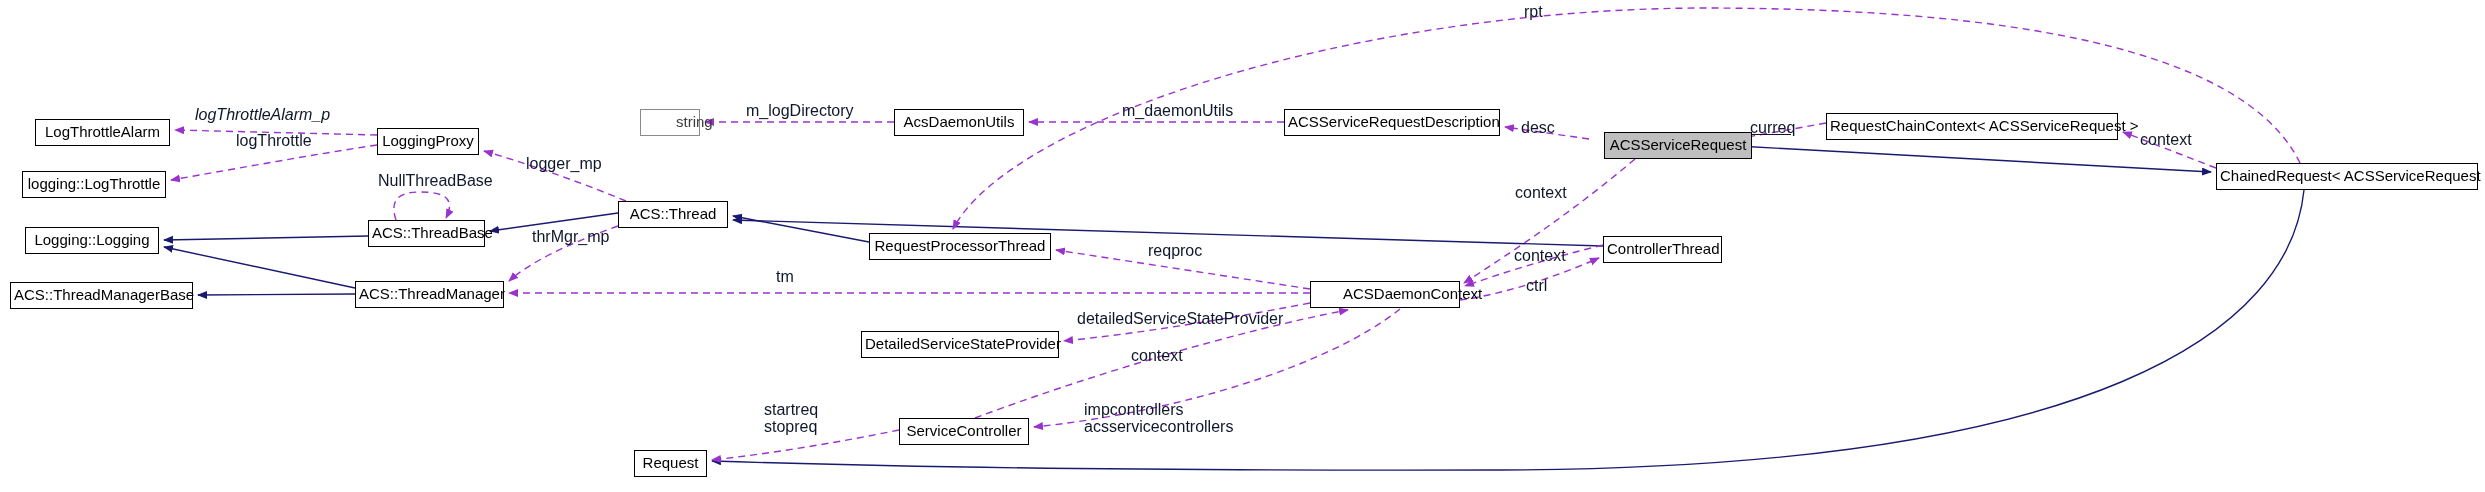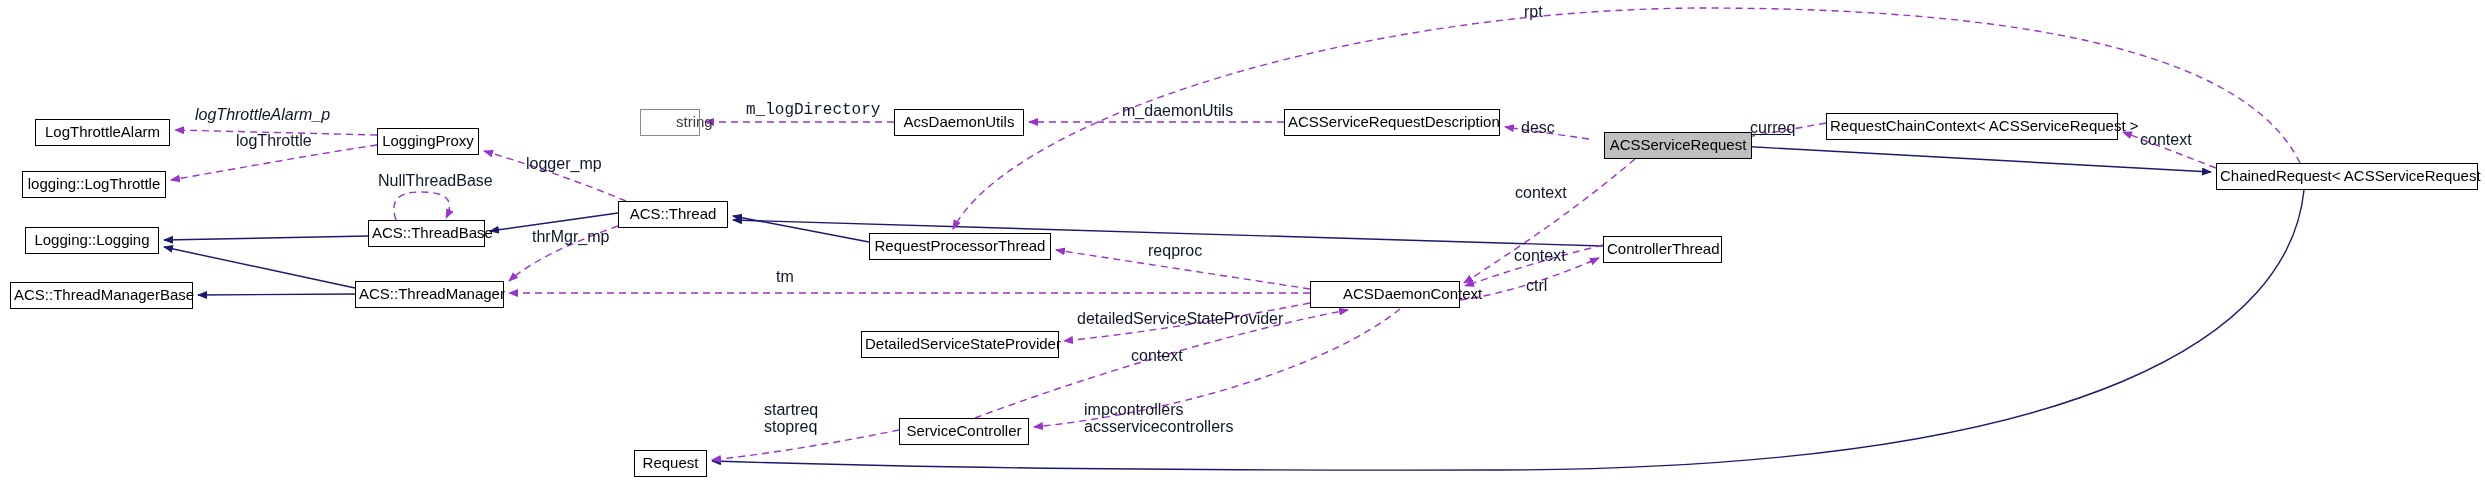--- a/index.html
+++ b/index.html
@@ -73,21 +73,21 @@
         <path d="M 899,430 C 840,442 775,453 712,460" class="edge usage" marker-end="url(#arrow-use)"></path>
       </g>
   </svg>
   <div id="labels">
       <div class="edge-label" style="left: 195px; top: 106px; font-style: italic;">logThrottleAlarm_p</div>
       <div class="edge-label" style="left: 236px; top: 132px;">logThrottle</div>
       <div class="edge-label" style="left: 526px; top: 155px;">logger_mp</div>
       <div class="edge-label" style="left: 378px; top: 172px;">NullThreadBase</div>
       <div class="edge-label" style="left: 532px; top: 228px;">thrMgr_mp</div>
       <div class="edge-label" style="left: 776px; top: 268px;">tm</div>
-      <div class="edge-label" style="left: 746px; top: 102px; font-family: Liberation Mono, monospace;">m_logDirectory</div>
+      <div class="edge-label" style="left: 746px; top: 102px;">m_logDirectory</div>
       <div class="edge-label" style="left: 1122px; top: 102px;">m_daemonUtils</div>
       <div class="edge-label" style="left: 1521px; top: 119px;">desc</div>
       <div class="edge-label" style="left: 1750px; top: 119px; text-decoration: underline;">curreq</div>
       <div class="edge-label" style="left: 2140px; top: 131px;">context</div>
       <div class="edge-label" style="left: 1524px; top: 3px;">rpt</div>
       <div class="edge-label" style="left: 1515px; top: 184px;">context</div>
       <div class="edge-label" style="left: 1514px; top: 247px;">context</div>
       <div class="edge-label" style="left: 1526px; top: 277px;">ctrl</div>
       <div class="edge-label" style="left: 1148px; top: 242px;">reqproc</div>
       <div class="edge-label" style="left: 1077px; top: 310px;">detailedServiceStateProvider</div>

